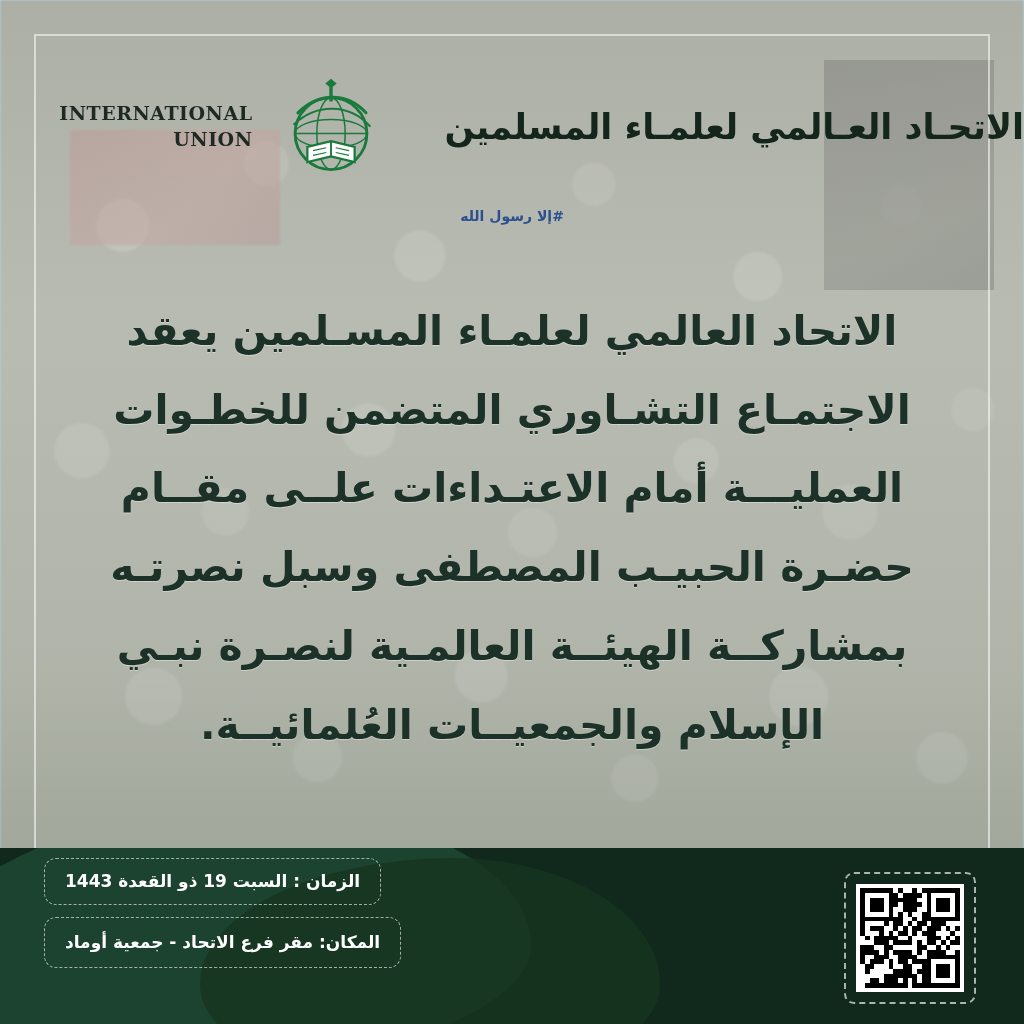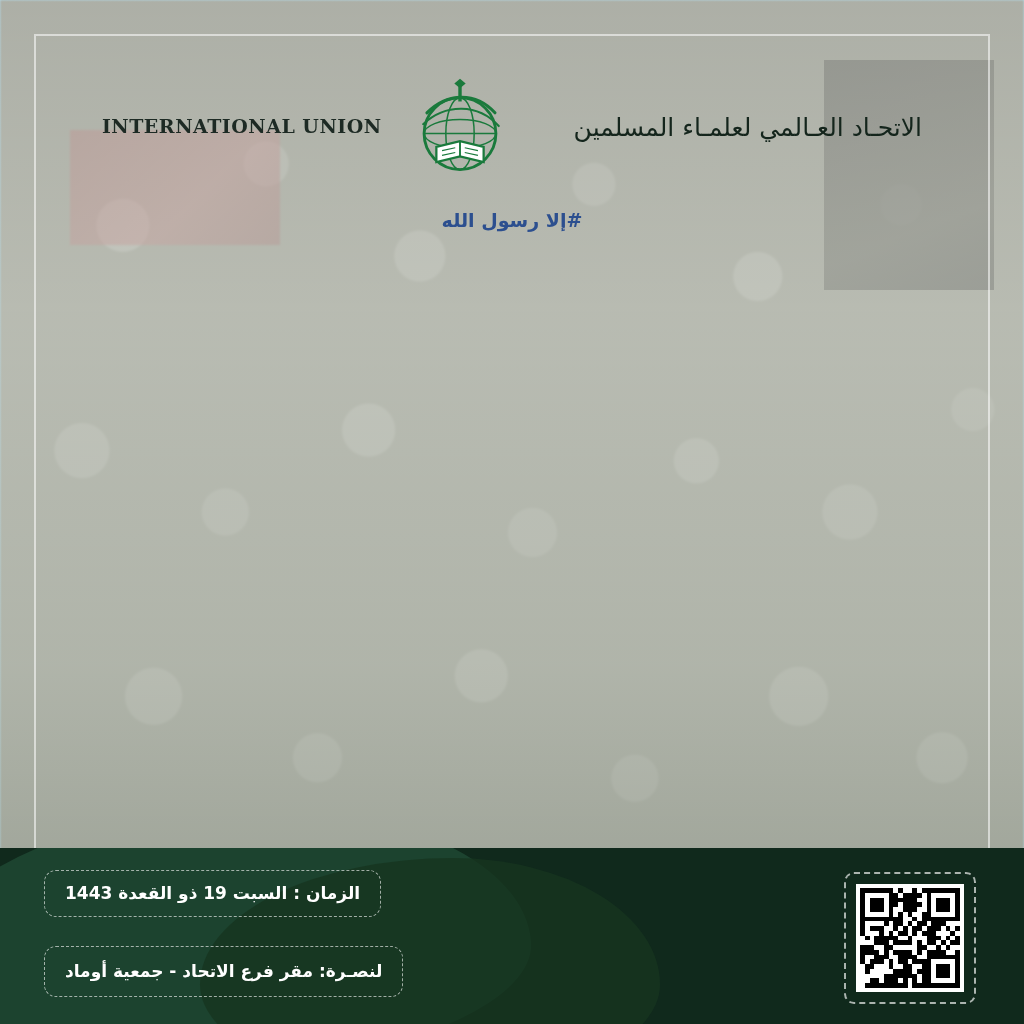--- a/index.html
+++ b/index.html
@@ -82,41 +82,41 @@
   .brand-en {
     text-align: right;
     color: #1d2a24;
     font-family: "DejaVu Serif", "Liberation Serif", serif;
     line-height: 1.35;
     letter-spacing: .5px;
   }
   .brand-en div { font-size: 19px; font-weight: 700; }
   .brand-ar {
     color: #14251c;
-    font-size: 25px;
-    font-weight: 400;
+    font-size: 35px;
+    font-weight: 700;
     direction: rtl;
     letter-spacing: -1px;
     white-space: nowrap;
     margin-left: 36px;
   }
 
   
   .emblem { width: 104px; height: 104px; position: relative; flex: 0 0 auto; }
 
   
   .hashtags {
     position: absolute; left: 0; right: 0; top: 206px;
     text-align: center;
     color: #2c4f8f;
     font-weight: 700;
     line-height: 1.55;
   }
   .hashtags .h1 { font-size: 21px; letter-spacing: 0px; }
-  .hashtags .h2 { font-size: 19px; }
+  .hashtags .h2 { font-size: 14px; }
 
   
   .body-text {
     position: absolute;
     left: 70px; right: 70px; top: 292px;
     text-align: center;
     color: #1c3127;
     font-size: 41px;
     font-weight: 700;
     line-height: 1.92;
@@ -162,23 +162,23 @@
   .qr-grid {
     width: 100%; height: 100%;
     display: grid;
     grid-template-columns: repeat(21, 1fr);
     grid-template-rows: repeat(21, 1fr);
   }
   .qr-grid i { display: block; }
   .qr-grid i.on { background: #000; }
 
   .info-col {
-    position: absolute; left: 44px; top: 22px;
+    position: absolute; left: 44px; top: 10px;
     width: 420px;
-    display: flex; flex-direction: column; gap: 29px;
+    display: flex; flex-direction: column; gap: 12px;
     align-items: flex-end;
   }
   .info-pill {
     border: 1.5px dashed rgba(255,255,255,.6);
     border-radius: 12px;
     padding: 11px 20px;
     color: #ffffff;
     font-size: 17px;
     font-weight: 700;
     line-height: 1.6;
@@ -228,20 +228,21 @@
       </svg>
     </div>
 
     <div class="brand-ar">الاتحـاد العـالمي لعلمـاء المسلمين</div>
   </div>
 
   <div class="hashtags">
     <div class="h2">#إلا رسول الله</div>
   </div>
 
+  <div class="body-text">الاتحاد العالمي لعلمـاء المسـلمين يعقد الاجتمـاع التشـاوري المتضمن للخطـوات العمليـــة أمام الاعتـداءات علــى مقــام حضـرة الحبيـب المصطفى وسبل نصرتـه بمشاركــة الهيئــة العالمـية لنصـرة نبـي الإسلام والجمعيــات العُلمائيــة.</div>
 
   <div class="footer">
     <div class="footer-swoosh"></div>
     <div class="footer-swoosh2"></div>
 
     <div class="qr-box">
       <div class="qr">
         <div class="qr-grid" id="qrGrid">
             <i class="on"></i>
             <i class="on"></i>
@@ -685,17 +686,17 @@
             <i class="on"></i>
             <i></i>
           </div>
       </div>
     </div>
 
     <div class="info-col">
       <div class="info-pill time">
         <div>الزمان : السبت 19 ذو القعدة 1443</div>
       </div>
-      <div class="info-pill">لنصـرة: مقر فرع الاتحاد - جمعية أوماد</div>
+      <div class="info-pill">المكان: مقر فرع الاتحاد - جمعية أوماد</div>
     </div>
   </div>
 
 </div>
 
 </body></html>

